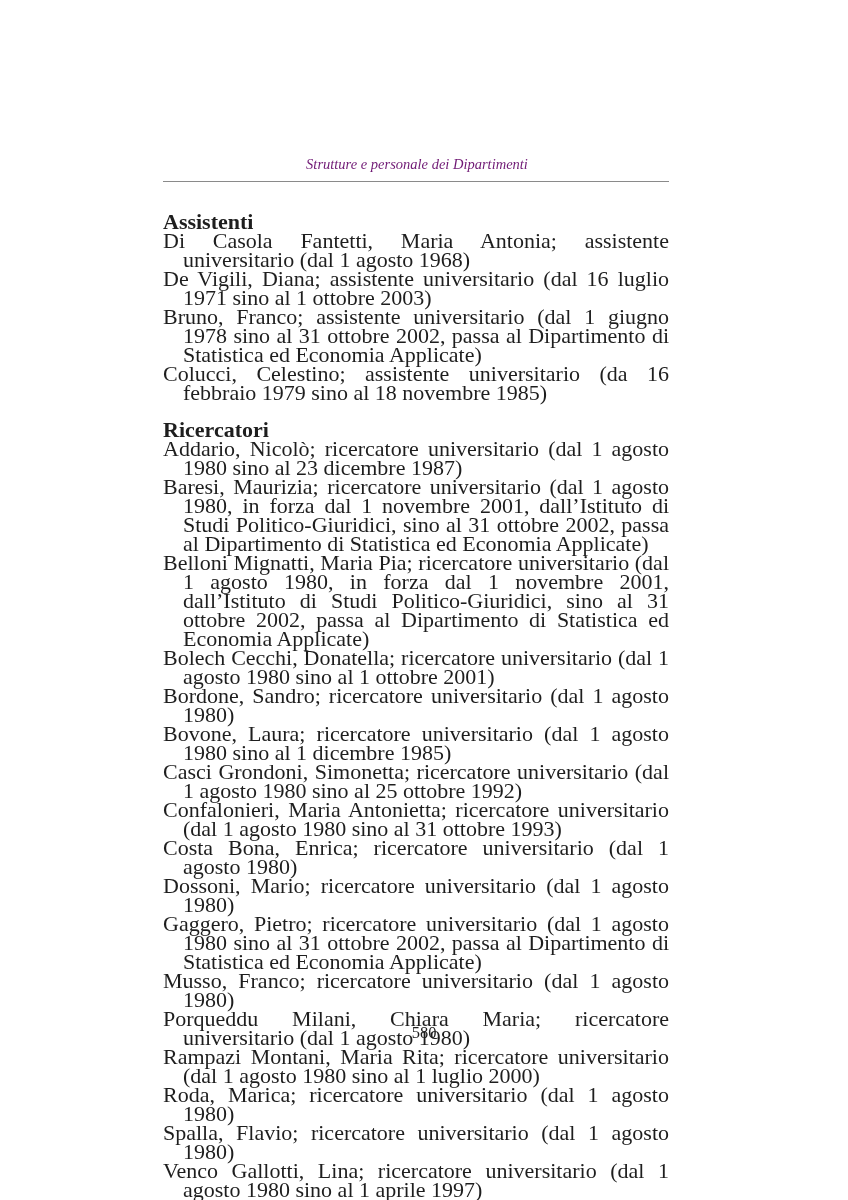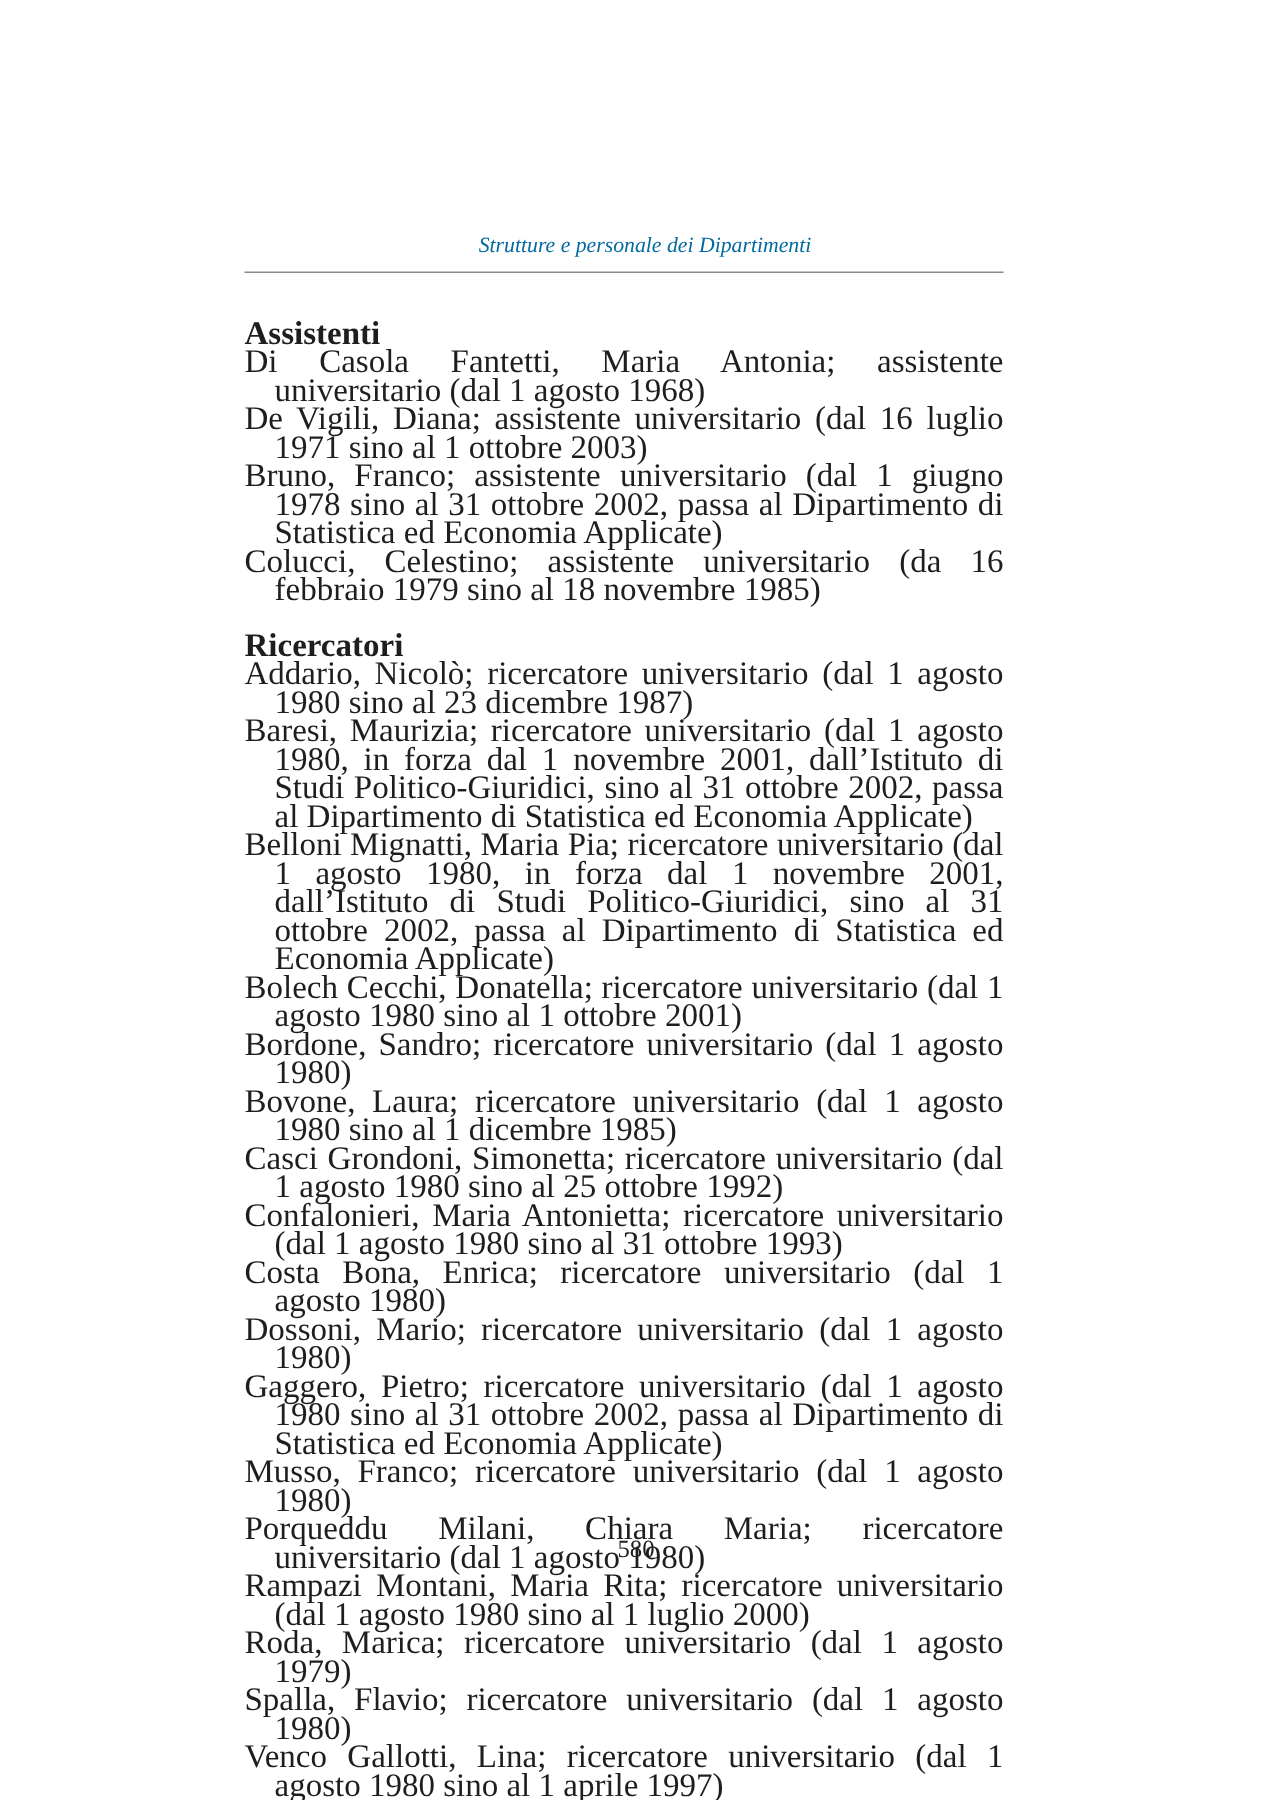--- a/index.html
+++ b/index.html
@@ -1,19 +1,19 @@
 <!DOCTYPE html>
 <html><head>
 <meta charset="utf-8">
 <style>
   html, body { margin: 0; padding: 0; background: #ffffff; }
   body { width: 848px; height: 1200px; position: relative; overflow: hidden;
          font-family: "Liberation Serif", "DejaVu Serif", serif; color: #1e1e1e; }
-  .running-head { position: absolute; left: 177px; width: 506px; top: 156px;
-         text-align: center; font-style: italic; font-size: 14.5px; color: #0369a1; }
+  .running-head { position: absolute; left: 164px; width: 506px; top: 156px;
+         text-align: center; font-style: italic; font-size: 14.5px; color: #701a75; }
   .rule { position: absolute; left: 163px; width: 506px; top: 181px; height: 0;
           border-top: 1px solid #8a8a8a; }
   .content { position: absolute; left: 163px; width: 506px; top: 212px;
              font-size: 22px; line-height: 19px; text-align: justify; }
   .section-title { font-weight: bold; margin: 0; }
   .section + .section { margin-top: 18px; }
   .entry { margin: 0 0 0 0; padding-left: 20px; text-indent: -20px; }
   .page-number { position: absolute; left: 0; width: 848px; top: 1023px;
                  text-align: center; font-size: 16.5px; }
 </style>
@@ -40,19 +40,19 @@
     <p class="entry">Bordone, Sandro; ricercatore universitario (dal 1 agosto 1980)</p>
     <p class="entry">Bovone, Laura; ricercatore universitario (dal 1 agosto 1980 sino al 1 dicembre 1985)</p>
     <p class="entry">Casci Grondoni, Simonetta; ricercatore universitario (dal 1 agosto 1980 sino al 25 ottobre 1992)</p>
     <p class="entry">Confalonieri, Maria Antonietta; ricercatore universitario (dal 1 agosto 1980 sino al 31 ottobre 1993)</p>
     <p class="entry">Costa Bona, Enrica; ricercatore universitario (dal 1 agosto 1980)</p>
     <p class="entry">Dossoni, Mario; ricercatore universitario (dal 1 agosto 1980)</p>
     <p class="entry">Gaggero, Pietro; ricercatore universitario (dal 1 agosto 1980 sino al 31 ottobre 2002, passa al Dipartimento di Statistica ed Economia Applicate)</p>
     <p class="entry">Musso, Franco; ricercatore universitario (dal 1 agosto 1980)</p>
     <p class="entry">Porqueddu Milani, Chiara Maria; ricercatore universitario (dal 1 agosto 1980)</p>
     <p class="entry">Rampazi Montani, Maria Rita; ricercatore universitario (dal 1 agosto 1980 sino al 1 luglio 2000)</p>
-    <p class="entry">Roda, Marica; ricercatore universitario (dal 1 agosto 1979)</p>
+    <p class="entry">Roda, Marica; ricercatore universitario (dal 1 agosto 1980)</p>
     <p class="entry">Spalla, Flavio; ricercatore universitario (dal 1 agosto 1980)</p>
     <p class="entry">Venco Gallotti, Lina; ricercatore universitario (dal 1 agosto 1980 sino al 1 aprile 1997)</p>
   </div>
 </div>
 
 <div class="page-number">580</div>
 
 </body></html>

